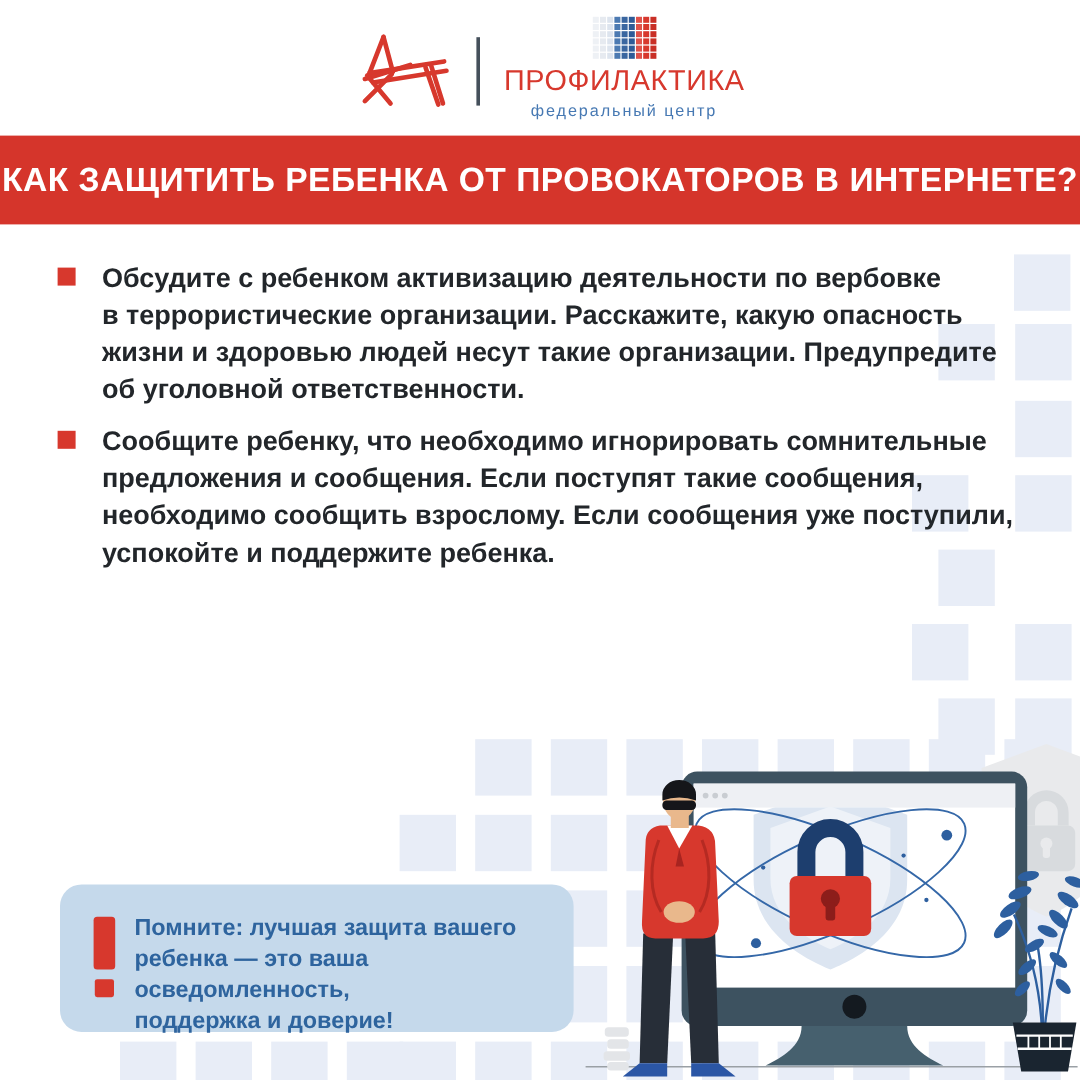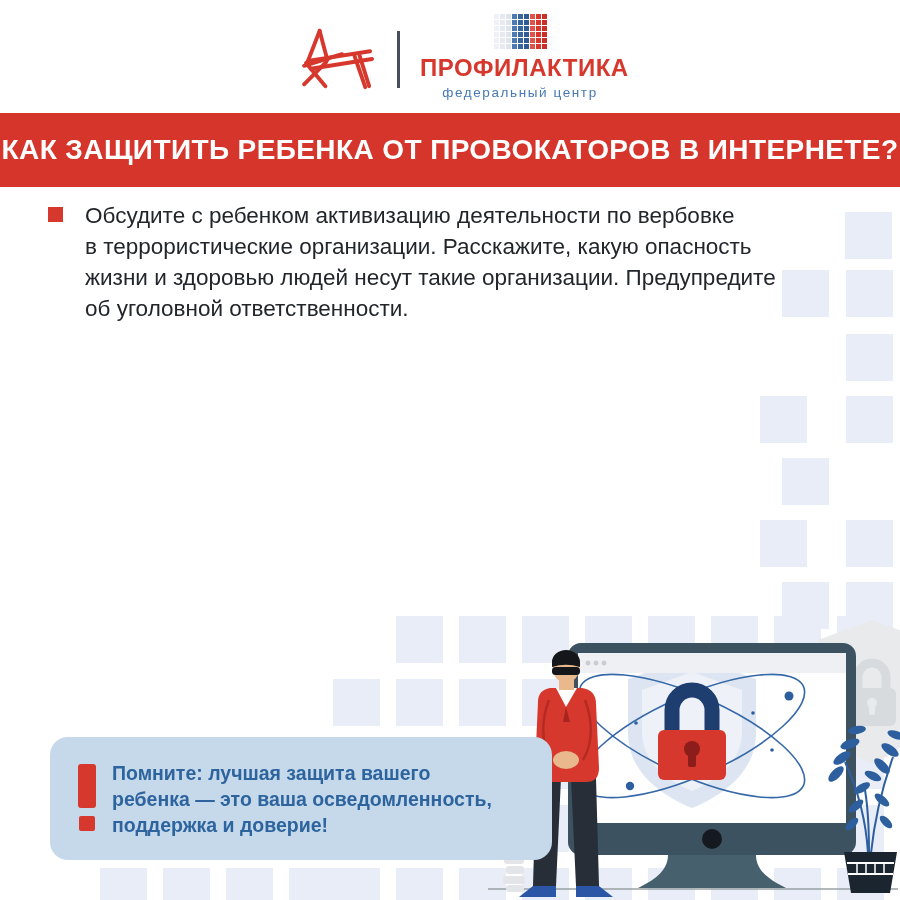--- a/index.html
+++ b/index.html
@@ -11,36 +11,36 @@
   .bg-sq{position:absolute;width:47px;height:47px;background:#e8edf7;}
 
   
   .brand{position:absolute;left:0;top:0;width:900px;height:112px;z-index:1;}
   .chair-logo{position:absolute;left:296px;top:25px;}
   .brand-divider{position:absolute;left:397px;top:31px;width:3px;height:57px;background:#45505b;}
   .brand-right{position:absolute;left:420px;top:10px;width:200px;text-align:center;}
   .pixel-grid{display:grid;grid-template-columns:repeat(9,5px);grid-template-rows:repeat(6,5px);
               gap:1px;width:53px;margin:4px auto 5px auto;}
   .pixel-grid span{display:block;width:5px;height:5px;}
-  .brand-name{font-size:24px;font-weight:bold;color:#d7382d;letter-spacing:.5px;}
+  .brand-name{font-size:24px;font-weight:normal;color:#d7382d;letter-spacing:.5px;}
   .brand-sub{font-size:13.5px;color:#4779b3;letter-spacing:1.6px;margin-top:3px;}
 
   
   .banner{position:absolute;left:0;top:113px;width:900px;height:74px;background:#d5352b;z-index:1;
           display:flex;align-items:center;justify-content:center;}
   .banner h1{margin:0;color:#ffffff;font-size:28px;font-weight:bold;letter-spacing:.4px;white-space:nowrap;}
 
   
-  .bullets{position:absolute;left:48px;top:200px;width:810px;z-index:1;}
+  .bullets{position:absolute;left:48px;top:216px;width:810px;z-index:1;font-weight:bold;}
   .bullet{display:flex;align-items:flex-start;margin-bottom:12px;}
   .marker{flex:0 0 auto;width:15px;height:15px;background:#d7382d;margin:7px 22px 0 0;}
   .bullet p{margin:0;font-size:22.5px;line-height:31px;color:#22262a;white-space:pre-line;}
 
   
-  .note{position:absolute;left:50px;top:737px;width:502px;height:123px;background:#c5d9eb;
+  .note{position:absolute;left:50px;top:737px;width:428px;height:123px;background:#c5d9eb;
         border-radius:18px;z-index:3;}
   .excl{position:absolute;left:26px;top:27px;width:22px;height:70px;}
   .excl .bar{position:absolute;left:2px;top:0;width:18px;height:44px;background:#d7382d;border-radius:3px;}
   .excl .dot{position:absolute;left:3px;top:52px;width:16px;height:15px;background:#d7382d;border-radius:2px;}
   .note p{position:absolute;left:62px;top:23px;margin:0;font-size:19.5px;line-height:26px;
           font-weight:bold;color:#2e649e;white-space:pre-line;}
 
   
   .illustration{position:absolute;left:480px;top:600px;width:420px;height:300px;z-index:2;}
 </style>
@@ -190,20 +190,27 @@
   </div>
 
   <main class="bullets">
     <div class="bullet">
       <span class="marker"></span>
       <p>Обсудите с ребенком активизацию деятельности по вербовке
 в террористические организации. Расскажите, какую опасность
 жизни и здоровью людей несут такие организации. Предупредите
 об уголовной ответственности.</p>
     </div>
+    <div class="bullet">
+      <span class="marker"></span>
+      <p>Сообщите ребенку, что необходимо игнорировать сомнительные
+предложения и сообщения. Если поступят такие сообщения,
+необходимо сообщить взрослому. Если сообщения уже поступили,
+успокойте и поддержите ребенка.</p>
+    </div>
   </main>
 
   <aside class="note">
     <div class="excl">
       <span class="bar"></span>
       <span class="dot"></span>
     </div>
     <p>Помните: лучшая защита вашего
 ребенка — это ваша осведомленность,
 поддержка и доверие!</p>

